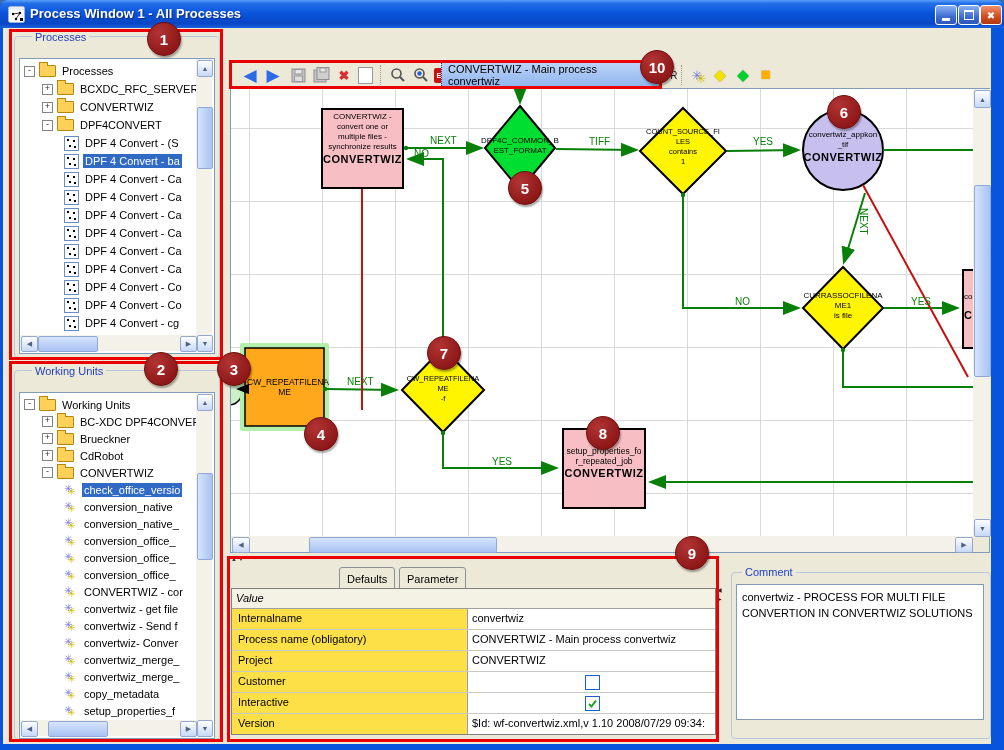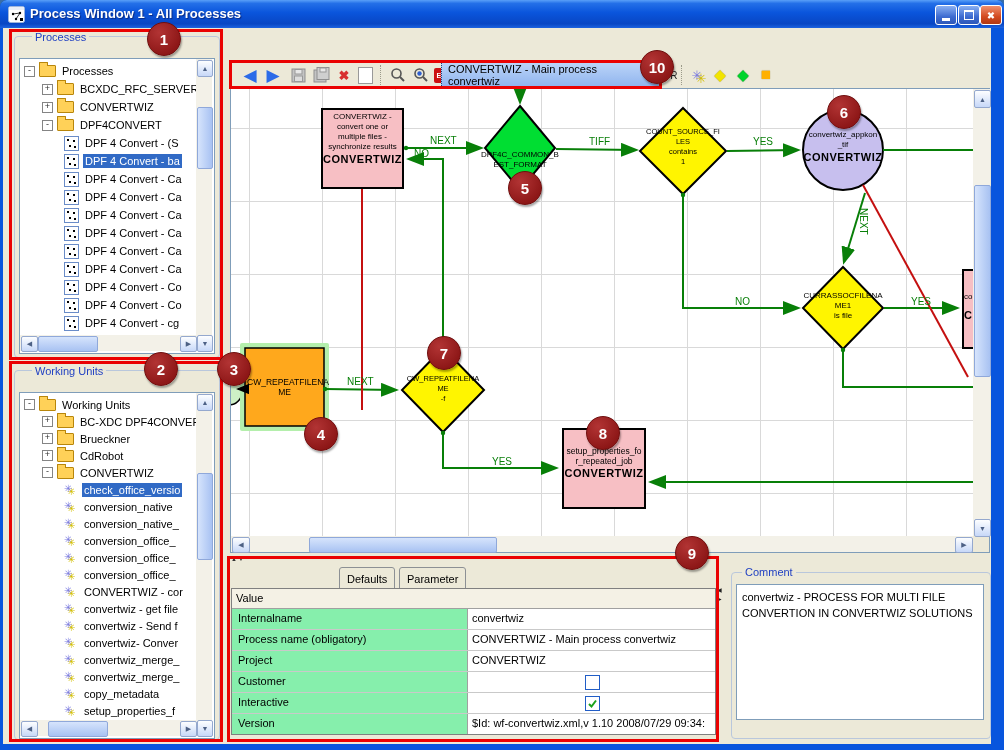--- a/index.html
+++ b/index.html
@@ -48,25 +48,25 @@
     background-image:linear-gradient(90deg,#D9D9D9 1px,transparent 1px),linear-gradient(180deg,#D9D9D9 1px,transparent 1px);
     background-size:73px 73px;background-position:18px 39px;}
   .nodetext{position:absolute;text-align:center;font-size:8px;line-height:10px;color:#000;pointer-events:none;}
   .nodename{font-size:11px;font-weight:bold;letter-spacing:0.5px;margin-top:2px;}
   .elabel{position:absolute;font-size:10px;color:#087F08;pointer-events:none;}
   
   .ptab-active{background:#F6F4EA;border:1px solid #8C9094;border-bottom:none;border-top:3px solid #EFA12D;font-size:11px;display:flex;align-items:center;padding:0 8px;border-radius:3px 3px 0 0;}
   .ptab{background:#ECE9D8;border:1px solid #8C9094;font-size:11px;display:flex;align-items:center;padding:0 7px;border-radius:3px 3px 0 0;}
   #ptable{border:1px solid #808080;background:#fff;font-size:11px;}
   .prow{display:flex;height:20px;border-bottom:1px solid #C9C9C9;}
-  .pkey{width:236px;background:#86efac;padding:3px 0 0 6px;box-sizing:border-box;border-right:1px solid #A0A0A0;}
+  .pkey{width:236px;background:#fde047;padding:3px 0 0 6px;box-sizing:border-box;border-right:1px solid #A0A0A0;}
   .pval{width:245px;background:#fff;padding:3px 0 0 4px;box-sizing:border-box;white-space:nowrap;overflow:hidden;}
   .phead{display:flex;height:19px;background:#F4F1E5;border-bottom:1px solid #A0A0A0;}
   .phk{width:236px;padding:3px 0 0 6px;box-sizing:border-box;border-right:1px solid #A0A0A0;}
-  .phv{width:245px;padding:3px 0 0 4px;box-sizing:border-box;}
+  .phv{width:245px;padding:3px 0 0 4px;box-sizing:border-box;font-style:italic;}
   .cb{width:13px;height:13px;border:1px solid #215DC6;background:#fff;margin:0 auto;display:flex;align-items:center;justify-content:center;}
   
   .rrect{border:3px solid #EA0202;z-index:40;pointer-events:none;}
   .callout{width:32px;height:32px;border-radius:50%;background:radial-gradient(circle at 35% 30%,#B23434,#8C1616 75%);border:1px solid #6F0D0D;color:#fff;font-weight:bold;font-size:15px;display:flex;align-items:center;justify-content:center;z-index:50;box-shadow:1px 2px 2px rgba(0,0,0,0.35);}
   .minarrows{font-size:6px;color:#333;letter-spacing:1px;}
 </style>
 </head>
 <body>
 
 <div id="stage">
@@ -460,21 +460,21 @@
       </g>
     </svg>
 
     <div class="nodetext" style="left:91px;top:23px;width:81px">
       <div>CONVERTWIZ -</div>
         <div>convert one or</div>
         <div>multiple files -</div>
         <div>synchronize results</div>
       <div class="nodename">CONVERTWIZ</div>
     </div>
-    <div class="nodetext" style="left:247px;top:61px;width:84px">
+    <div class="nodetext" style="left:247px;top:47px;width:84px">
       <div>DPF4C_COMMON_B</div>
         <div>EST_FORMAT</div>
     </div>
     <div class="nodetext" style="left:409px;top:38px;width:86px;font-size:7.5px">
       <div>COUNT_SOURCE_FI</div>
         <div>LES</div>
         <div>contains</div>
         <div>1</div>
     </div>
     <div class="nodetext" style="left:571px;top:41px;width:82px">

